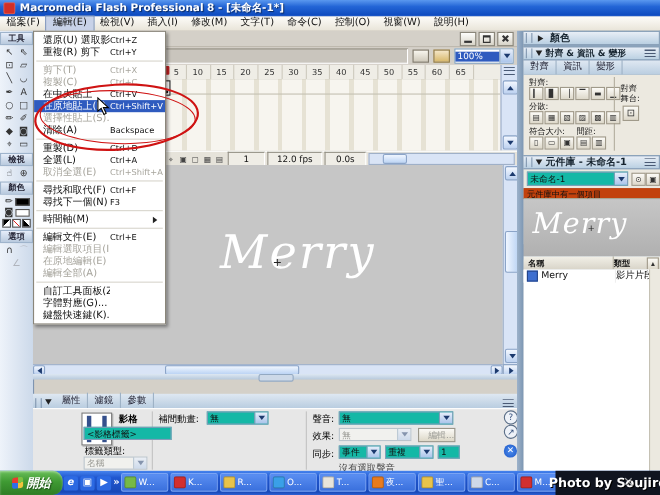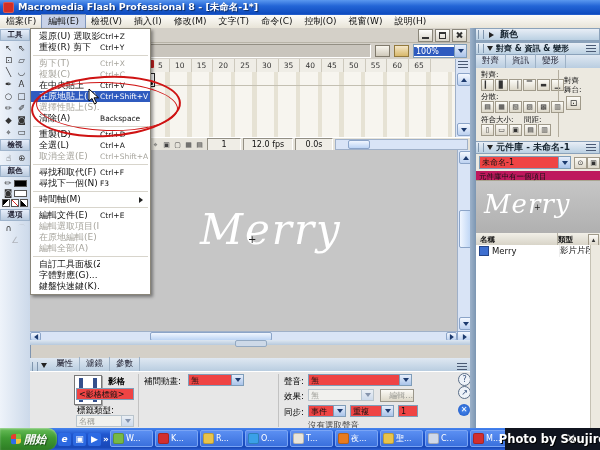--- a/index.html
+++ b/index.html
@@ -79,21 +79,21 @@
   .tri.r{border-left:5px solid #222;margin-left:2px}
   .tri.d{border-top:5px solid #222;margin-top:2px;margin-left:0}
   .tabrow{display:flex;align-items:flex-end;background:linear-gradient(#dfe8f2,#b9cde0);border-bottom:1px solid #8ba2ba}
   .tab{font-size:8.5px;padding:1px 6px;color:#223;border-right:1px solid #9eb2c6}
   
   .actions-head{left:30px;top:345px;width:440px}
   .props-tabs{left:30px;top:358px;width:440px;height:13px}
   .props-body{left:30px;top:371px;width:440px;height:57px;background:#e7e7e7;border-top:1px solid #fff}
   .vsep{position:absolute;top:2px;bottom:2px;width:1px;background:#c2c2c2}
   .plabel{position:absolute;font-size:8.5px;color:#000;white-space:nowrap}
-  .pfield{position:absolute;background:#ef4444;border:1px solid #7f9db9;font-size:8px;display:flex;align-items:center;box-sizing:border-box}
+  .pfield{position:absolute;background:#14b8a6;border:1px solid #7f9db9;font-size:8px;display:flex;align-items:center;box-sizing:border-box}
   .pfield .fval{flex:1;padding-left:2px;white-space:nowrap;overflow:hidden}
   .pfield.disabled{background:#f1f1ee;color:#9a9a94;border-color:#b9c4cc}
   .pbtn{position:absolute;background:linear-gradient(#fbfaf6,#ddd8c8);border:1px solid #9a968a;font-size:8px;text-align:right;color:#9a9a94}
   .frame-thumb{position:absolute;left:44px;top:3px;width:26px;height:28px;background:#fff;border:1px solid #777;box-shadow:1px 1px 0 #aaa}
   .frame-thumb i{position:absolute;top:2px;bottom:2px;width:4px;background:#35508c}
   .help-circ{position:absolute;width:11px;height:11px;border:1px solid #5a6d86;border-radius:50%;color:#35507c;font-size:8px;text-align:center;line-height:11px;background:#eef2f8}
   .xclose{position:absolute;width:12px;height:12px;border-radius:50%;background:radial-gradient(#4d8df0,#1c56c4);color:#fff;font-size:8px;text-align:center;line-height:12px;font-weight:bold}
   .rdivider{left:470px;top:28px;width:6px;height:400px;background:linear-gradient(90deg,#9db2ca,#7c96b2)}
   .rdiv-arrow{left:470px;top:222px;width:6px;height:14px;background:#5a748f}
   .panel-bg{position:absolute;background:#ece9e0}
@@ -324,21 +324,21 @@
     <span class="ph-menu"></span>
   </div>
   <div class="abs props-body">
     <span class="vsep" style="left:108px"></span>
     <span class="vsep" style="left:248px"></span>
     <span class="frame-thumb">
         <i style="left:4px"></i>
         <i style="right:4px"></i>
       </span>
     <span class="plabel" style="left:78px;top:4px;font-weight:bold">影格</span>
-    <span class="pfield" style="left:46px;top:16px;width:58px;height:12px">
+    <span class="pfield" style="left:46px;top:16px;width:80px;height:12px">
         <span class="fval">&lt;影格標籤&gt;</span>
       </span>
     <span class="plabel" style="left:47px;top:33px">標籤類型:</span>
     <span class="pfield disabled" style="left:46px;top:43px;width:58px;height:12px">
         <span class="fval">名稱</span>
         <span class="combo-btn" style="opacity:.5">
           <i class="arr-d"></i>
         </span>
       </span>
     <span class="plabel" style="left:114px;top:4px">補間動畫:</span>
@@ -439,21 +439,21 @@
     <div class="panel-bg" style="left:0;top:126px;width:124px;height:17px">
       <span class="pfield" style="left:3px;top:2px;width:92px;height:13px">
         <span class="fval">未命名-1</span>
         <span class="combo-btn">
             <i class="arr-d"></i>
           </span>
       </span>
       <span class="icbtn" style="position:absolute;left:98px;top:3px">⊙</span>
       <span class="icbtn" style="position:absolute;left:111px;top:3px">▣</span>
     </div>
-    <div class="panel-bg" style="left:0;top:143px;width:124px;height:9px;background:#be185d;border-bottom:1px solid #aaa592">
+    <div class="panel-bg" style="left:0;top:143px;width:124px;height:9px;background:#c2410c;border-bottom:1px solid #aaa592">
       <span class="small-lbl" style="left:3px;top:1px">元件庫中有一個項目</span>
     </div>
     <div class="panel-bg" style="left:0;top:153px;width:124px;height:52px;background:linear-gradient(#c6c6c6,#b0b0b0);overflow:hidden">
       <span style="position:absolute;left:8px;top:8px;font-family:'DejaVu Serif',serif;font-style:italic;font-size:26px;color:#fff;letter-spacing:1px">Merry</span>
       <span style="position:absolute;left:58px;top:22px;font-size:8px;color:#222">+</span>
     </div>
     <div class="panel-bg" style="left:0;top:205px;width:124px;height:12px;background:linear-gradient(#f2f0e8,#d8d4c8);border-bottom:1px solid #a9a597;display:flex">
       <span class="small-lbl" style="position:static;padding:2px 0 0 4px;flex:1;font-weight:bold">名稱</span>
       <span class="small-lbl" style="position:static;padding:2px 0 0 0;width:30px;border-left:1px solid #b5b1a2;font-weight:bold">類型</span>
       <span class="icbtn" style="width:9px;margin:1px 1px 0 0">▴</span>

